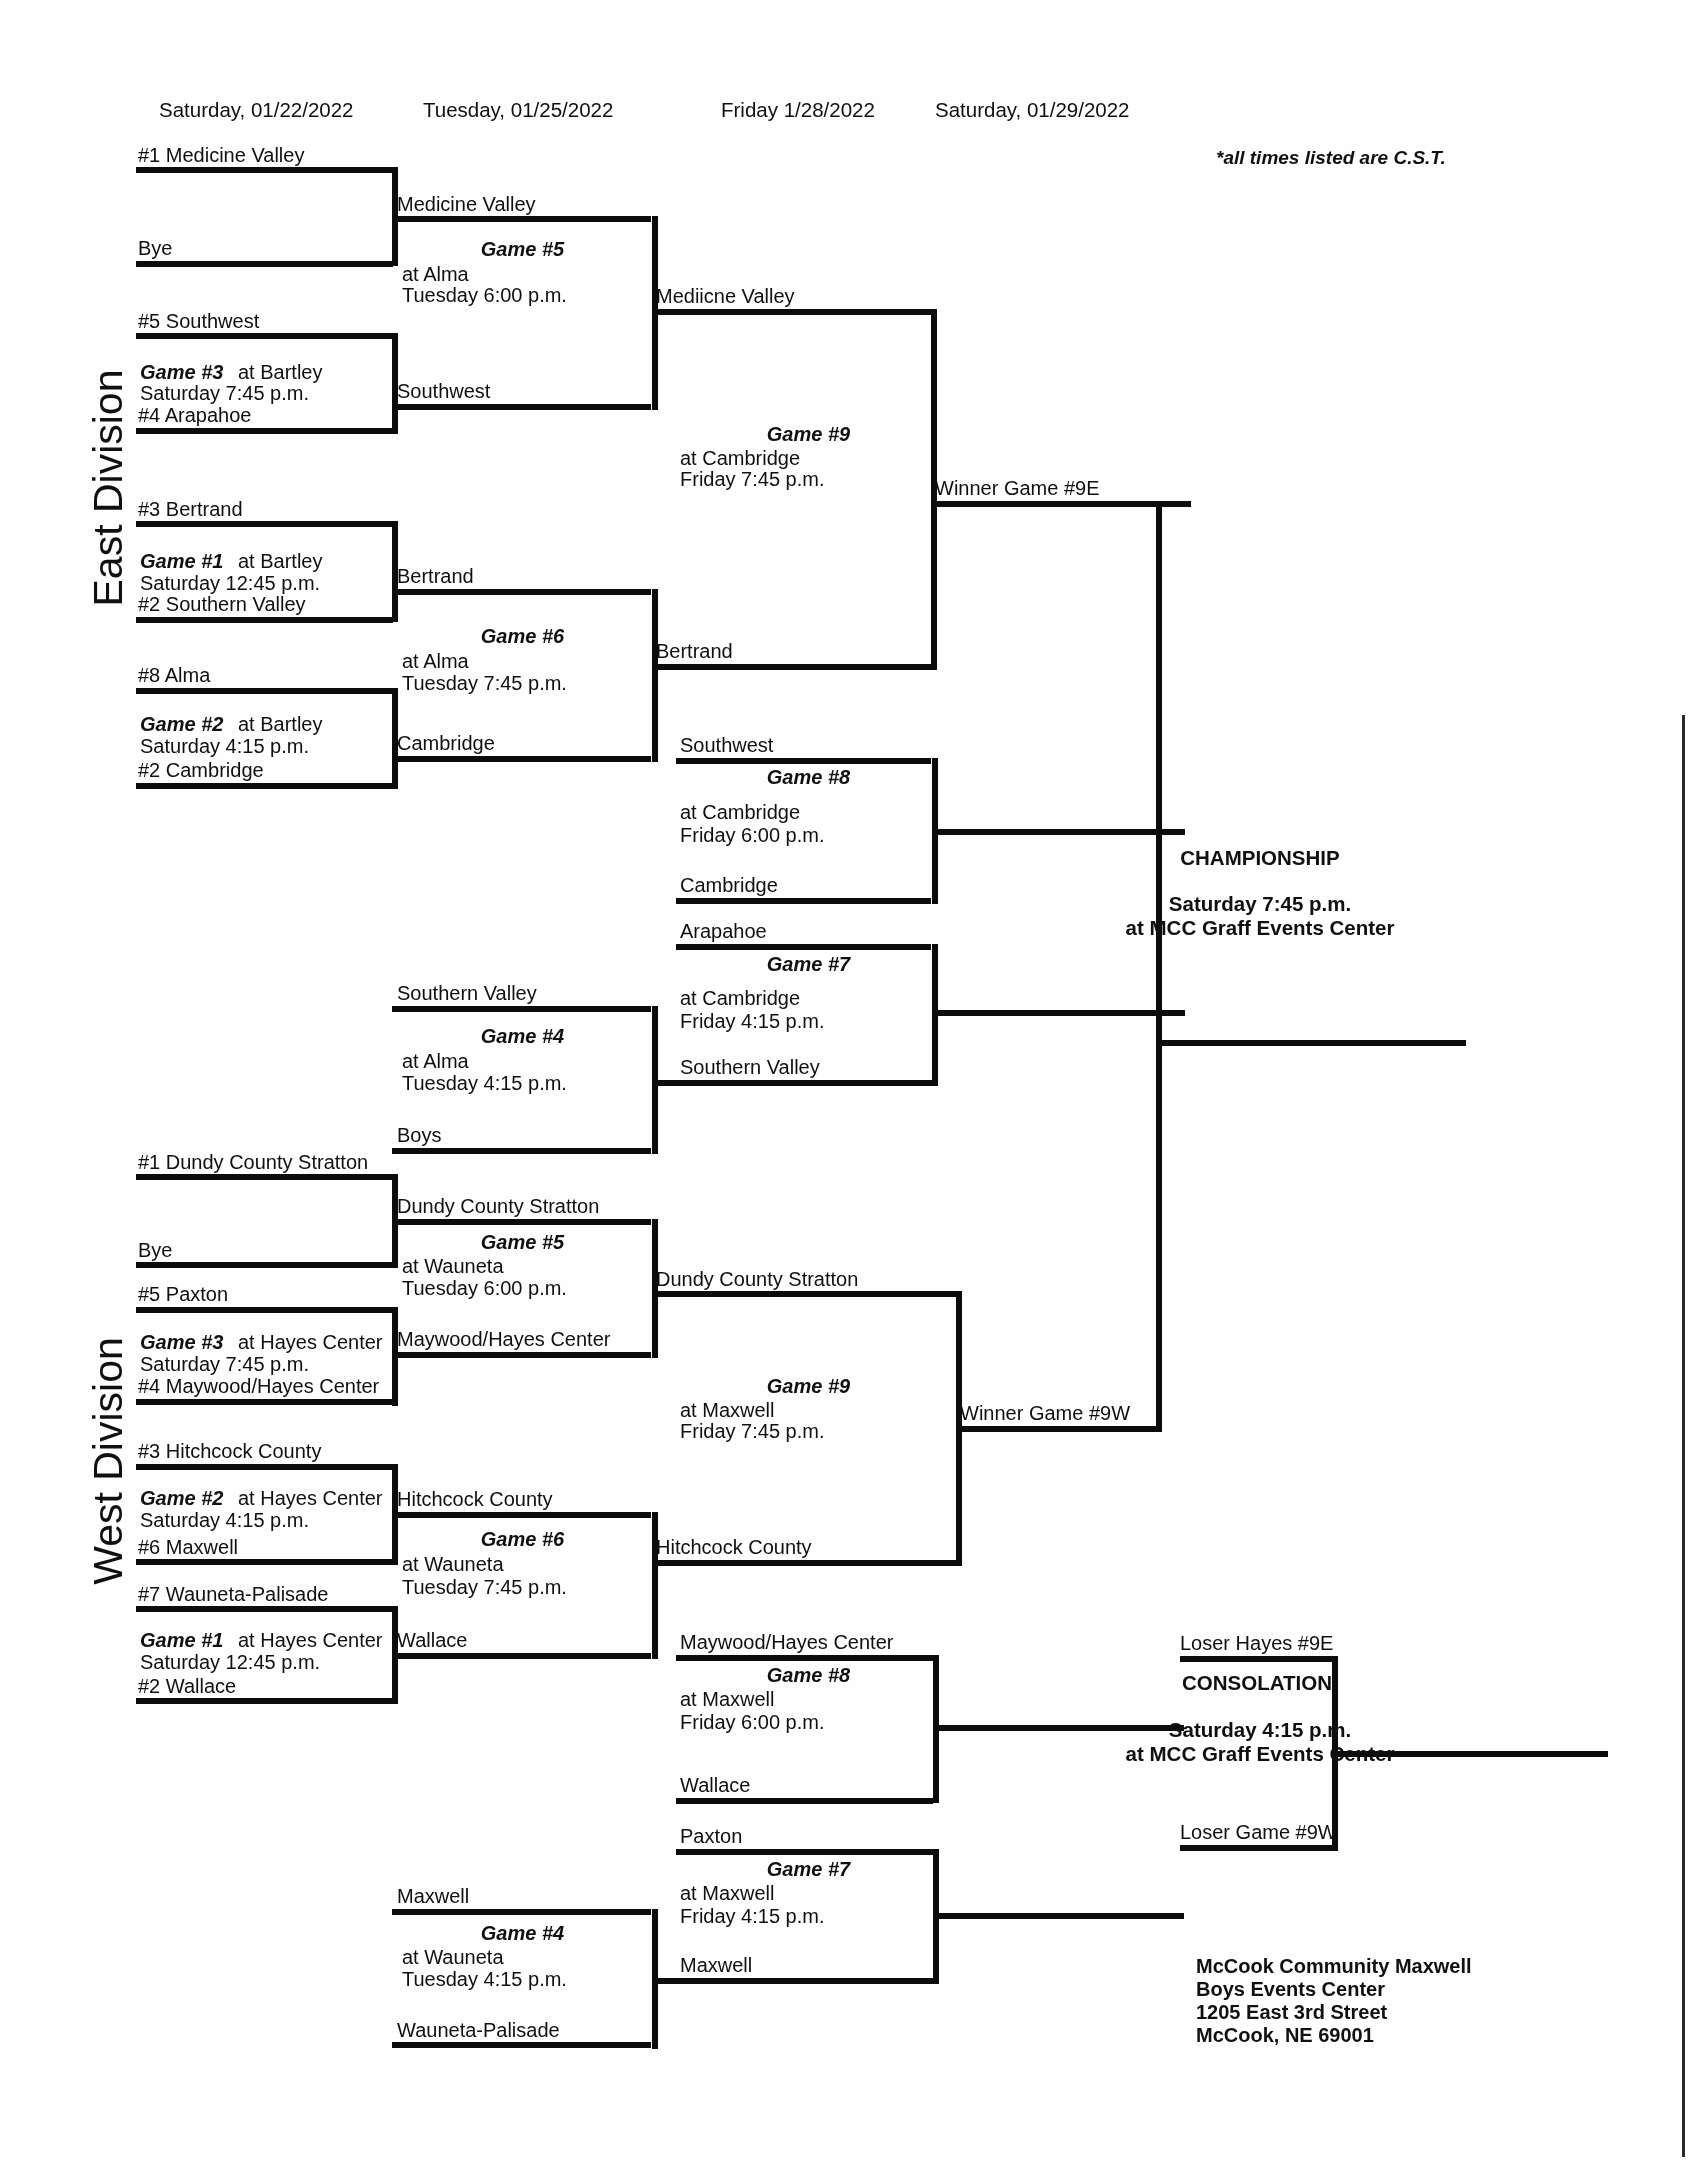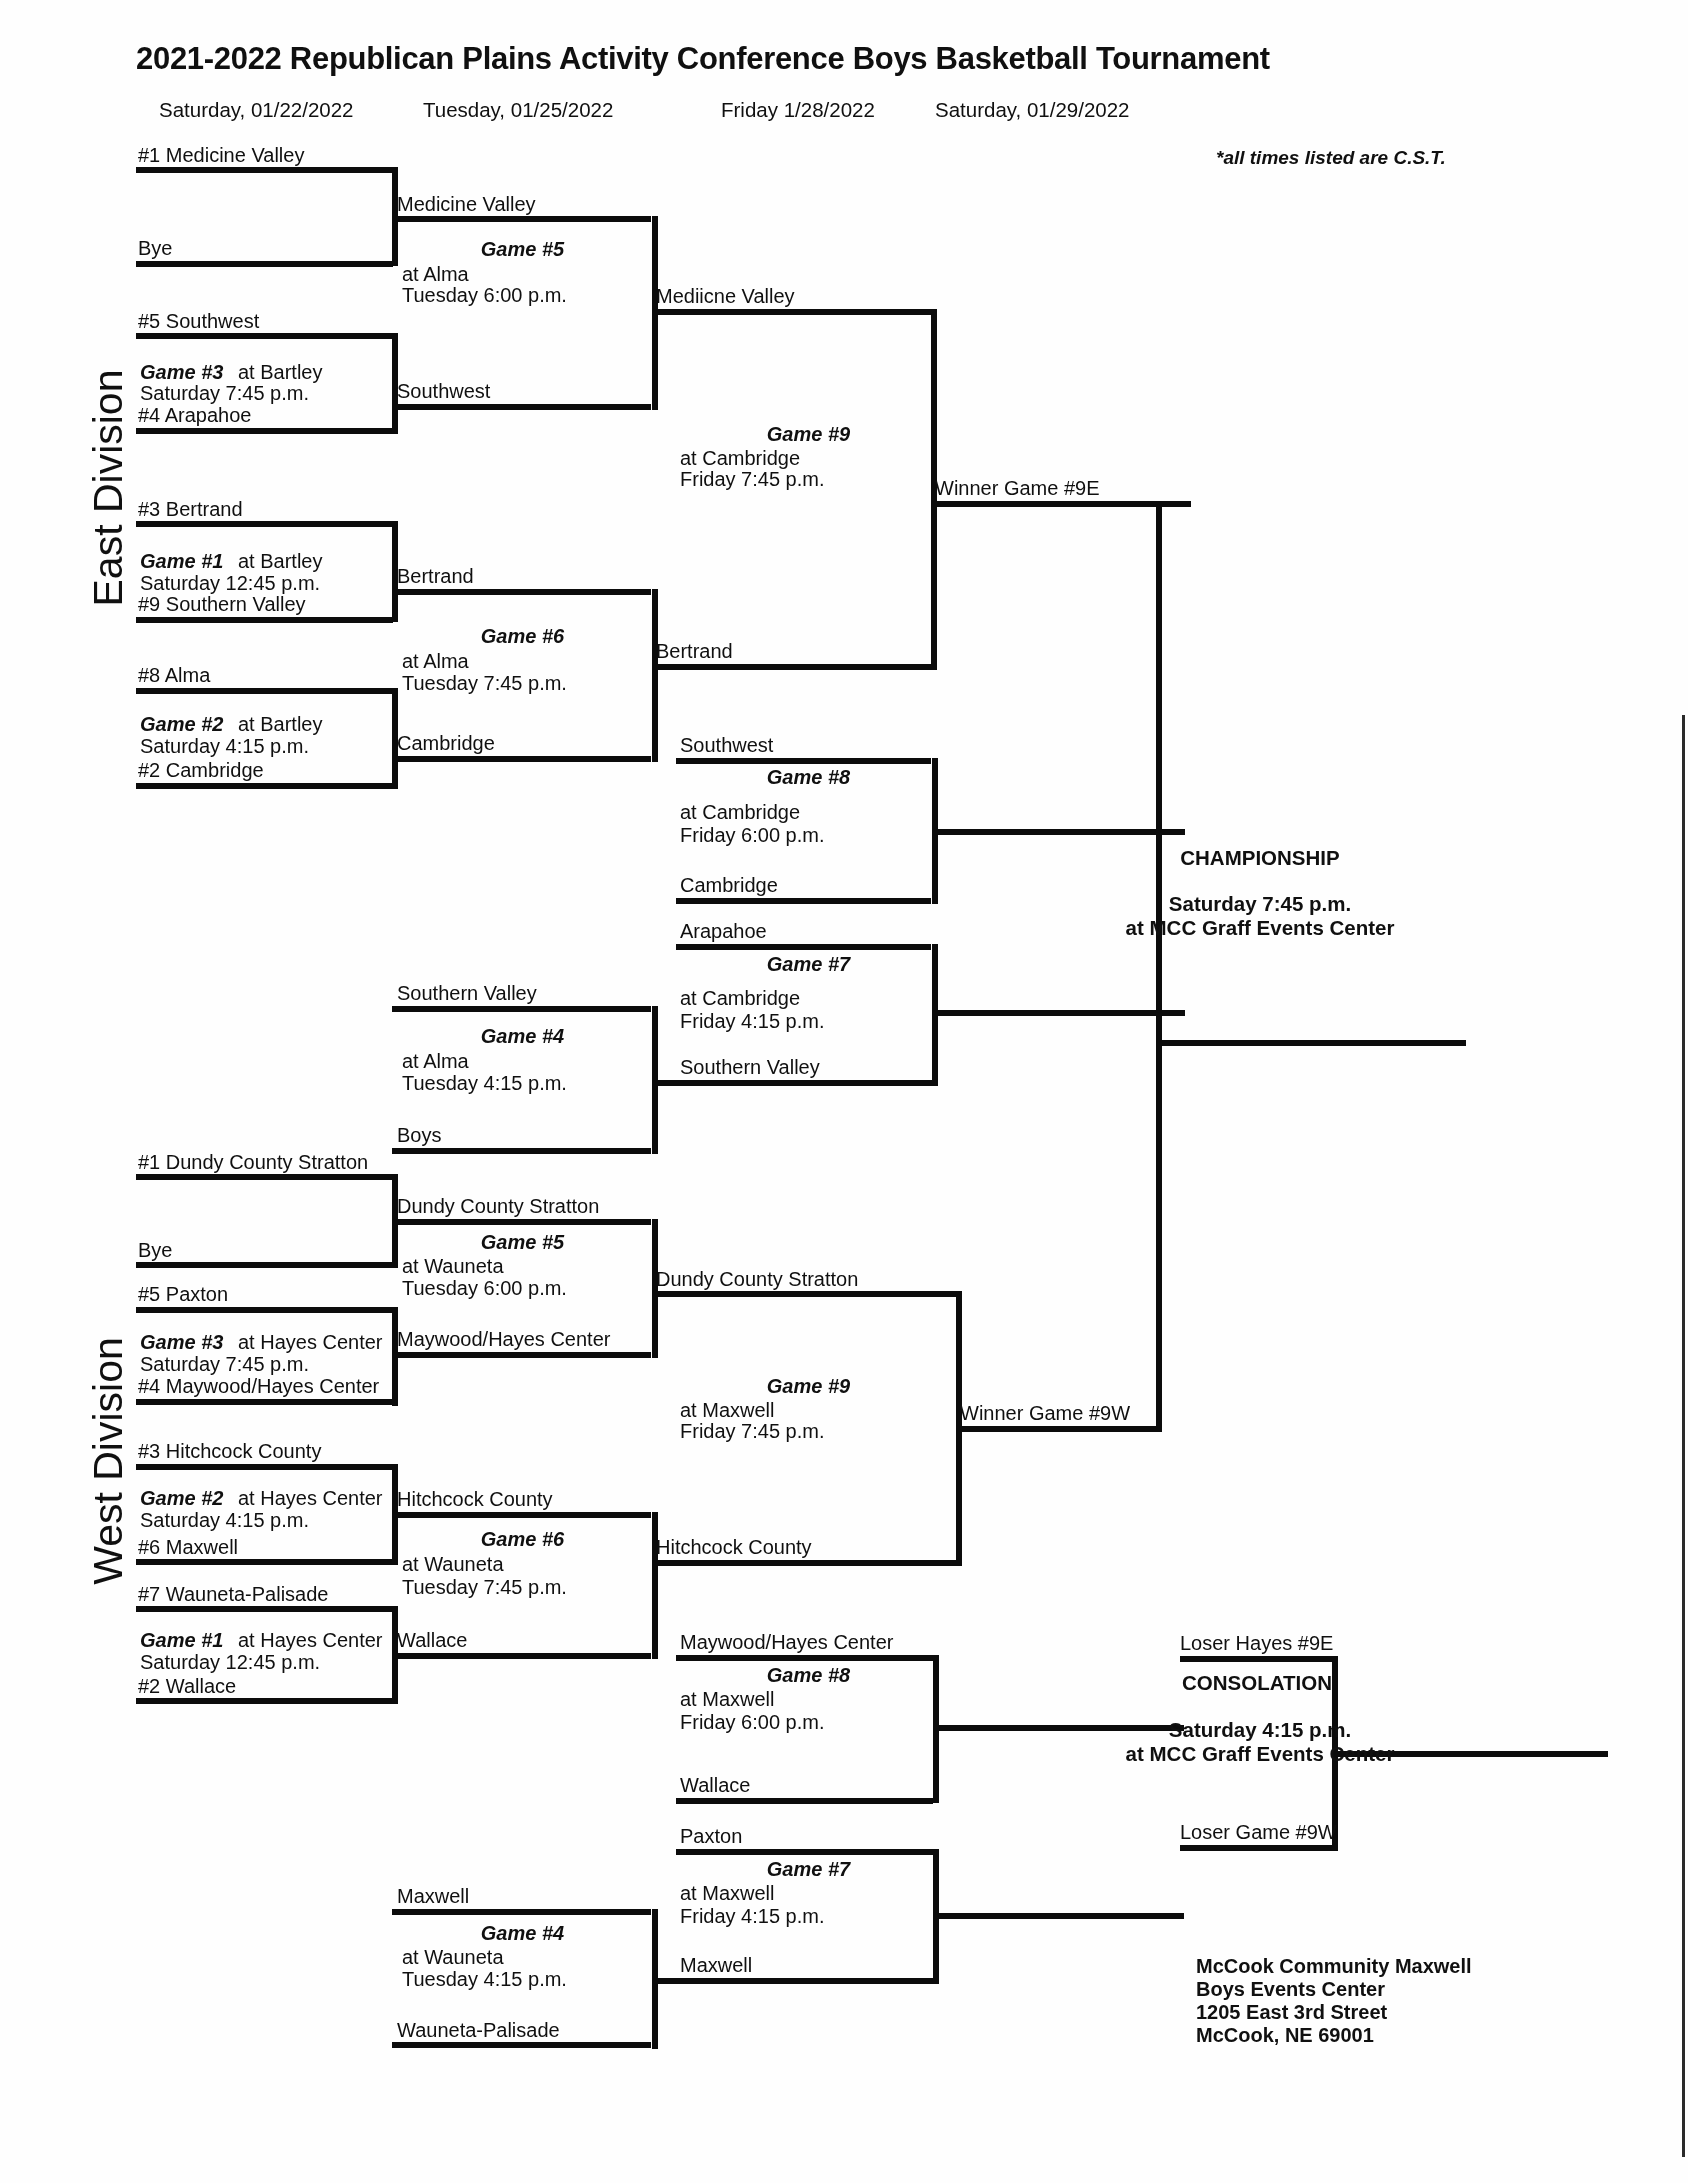--- a/index.html
+++ b/index.html
@@ -17,21 +17,20 @@
   .divlab{position:absolute;font-size:41px;transform:translate(-50%,-50%) rotate(-90deg);white-space:nowrap;}
   .fin{position:absolute;font-size:20.5px;font-weight:bold;white-space:nowrap;}
   .mc{position:absolute;left:1196px;font-size:20px;font-weight:bold;white-space:nowrap;}
   #edge{position:absolute;left:1682px;top:715px;width:2.6px;height:1442px;background:#2a2a2a;}
 </style>
 </head>
 <body>
 
 <div id="sheet">
 
-  <div id="title">2021-2022 Republican Plains Activity Conference Boys Basketball Tournament</div>
   <span class="date" style="left:159px">Saturday, 01/22/2022</span>
   <span class="date" style="left:423px">Tuesday, 01/25/2022</span>
   <span class="date" style="left:721px">Friday 1/28/2022</span>
   <span class="date" style="left:935px">Saturday, 01/29/2022</span>
   <div id="note">*all times listed are C.S.T.</div>
   <div class="divlab" style="left:108px;top:488px">East Division</div>
   <div class="divlab" style="left:108px;top:1461px">West Division</div>
   <div id="edge"></div>
 
   <i class="lh" style="left:136px;top:167px;width:257px"></i>
@@ -70,21 +69,21 @@
 
   <span class="lbl" style="left:138px;top:144px">#1 Medicine Valley</span>
   <span class="lbl" style="left:138px;top:237px">Bye</span>
   <span class="lbl" style="left:138px;top:310px">#5 Southwest</span>
   <span class="lbl" style="left:140px;top:361px"><b class="gt">Game #3</b><span class="gv">at Bartley</span></span>
   <span class="lbl" style="left:140px;top:382px">Saturday  7:45 p.m.</span>
   <span class="lbl" style="left:138px;top:404px">#4 Arapahoe</span>
   <span class="lbl" style="left:138px;top:498px">#3 Bertrand</span>
   <span class="lbl" style="left:140px;top:550px"><b class="gt">Game #1</b><span class="gv">at Bartley</span></span>
   <span class="lbl" style="left:140px;top:572px">Saturday  12:45 p.m.</span>
-  <span class="lbl" style="left:138px;top:593px">#9 Southern Valley</span>
+  <span class="lbl" style="left:138px;top:593px">#2 Southern Valley</span>
   <span class="lbl" style="left:138px;top:664px">#8 Alma</span>
   <span class="lbl" style="left:140px;top:713px"><b class="gt">Game #2</b><span class="gv">at Bartley</span></span>
   <span class="lbl" style="left:140px;top:735px">Saturday  4:15 p.m.</span>
   <span class="lbl" style="left:138px;top:759px">#2 Cambridge</span>
 
   <span class="lbl" style="left:397px;top:193px">Medicine Valley</span>
   <span class="lbl ctr" style="left:397px;top:238px;width:251px"><b class="gt">Game #5</b></span>
   <span class="lbl" style="left:402px;top:263px">at Alma</span>
   <span class="lbl" style="left:402px;top:284px">Tuesday  6:00 p.m.</span>
   <span class="lbl" style="left:397px;top:380px">Southwest</span>

